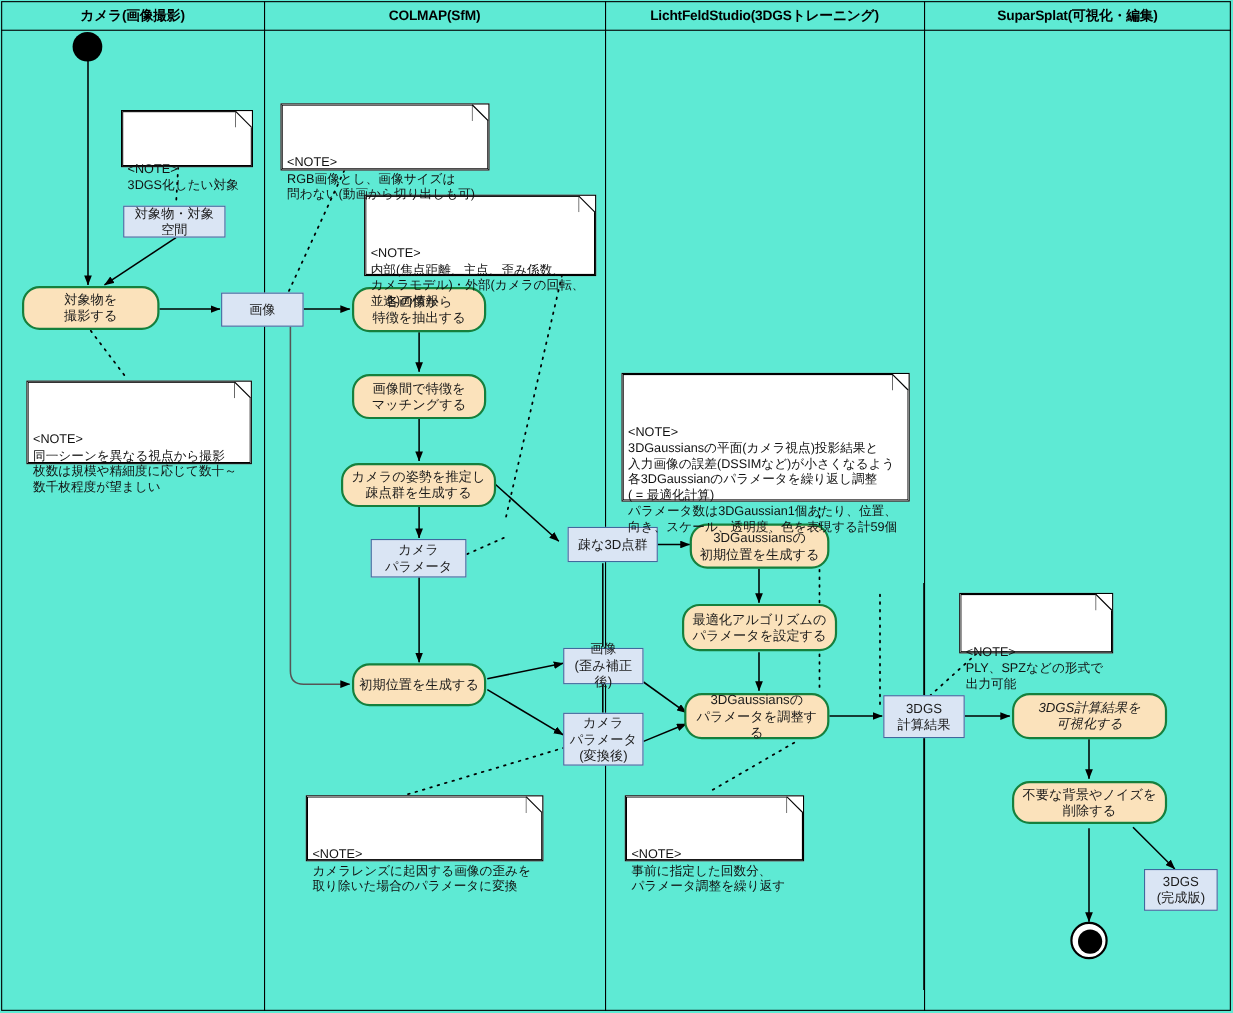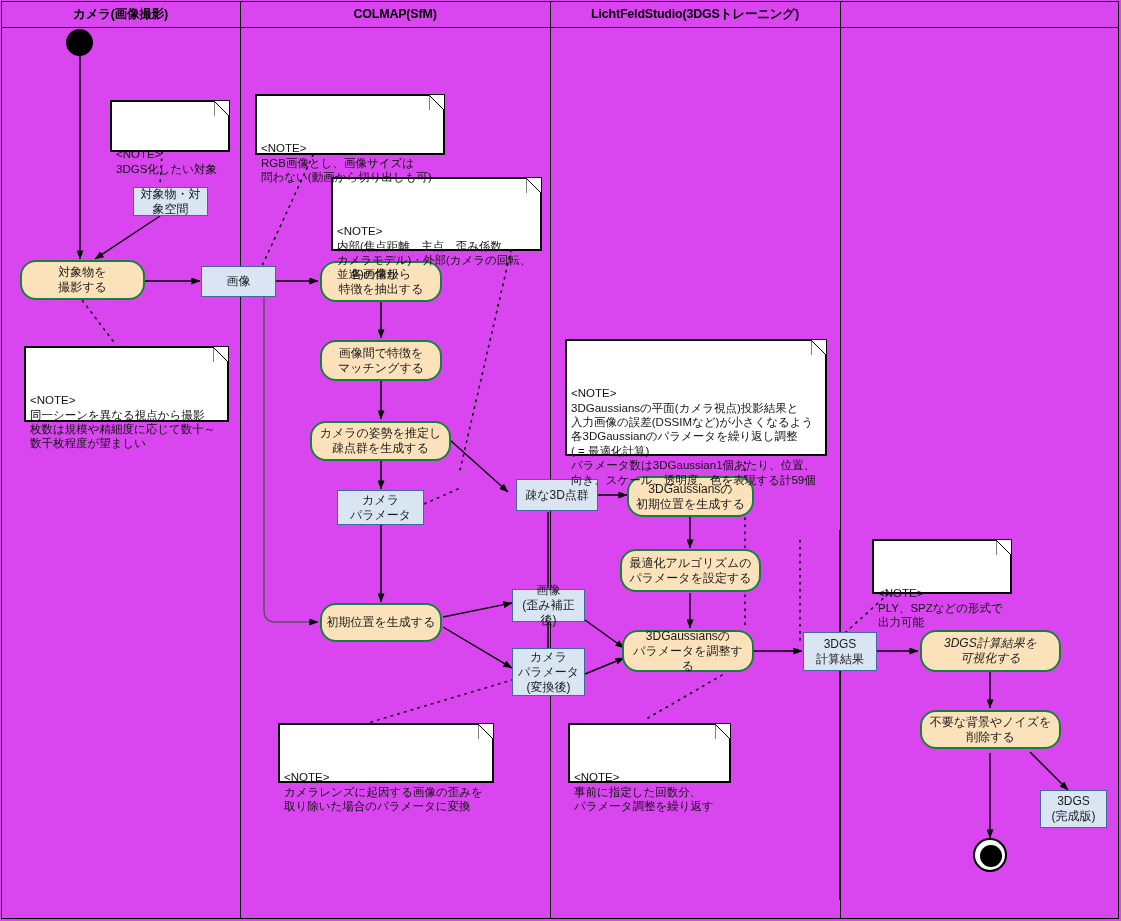--- a/index.html
+++ b/index.html
@@ -7,21 +7,21 @@
     padding: 0;
     background: #ffffff;
   }
   body {
     font-family: "Liberation Sans", "DejaVu Sans", sans-serif;
   }
   #canvas {
     position: relative;
     width: 1121px;
     height: 921px;
-    background: #d946ef;
+    background: #5eead4;
     overflow: hidden;
   }
   
   .lane-frame {
     position: absolute;
     left: 1px;
     top: 1px;
     width: 1118px;
     height: 918px;
     border: 1px solid #000;
@@ -224,31 +224,32 @@
 
   <div class="lane-frame"></div>
   <div class="lane-header-rule"></div>
   <div class="lane-divider" style="left:240px;"></div>
   <div class="lane-divider" style="left:550px;"></div>
   <div class="lane-divider" style="left:840px;"></div>
 
   <div class="lane-title" style="left:1px;   width:239px;">カメラ(画像撮影)</div>
   <div class="lane-title" style="left:240px; width:310px;">COLMAP(SfM)</div>
   <div class="lane-title" style="left:550px; width:290px;">LichtFeldStudio(3DGSトレーニング)</div>
+  <div class="lane-title" style="left:840px; width:279px;">SuparSplat(可視化・編集)</div>
 
   <div class="start-node" style="left:66px; top:29px; width:27px; height:27px;"></div>
 
   <div class="end-outer" style="left:973px; top:838px; width:34px; height:34px;">
     <div class="end-inner" style="left:5px; top:5px; width:22px; height:22px;"></div>
   </div>
 
   <div class="node activity" style="left:20px; top:260px; width:125px; height:40px;">対象物を
 撮影する</div>
 
-  <div class="node object" style="left:112px; top:187px; width:75px; height:29px;margin-left:21px;">対象物・対象空間</div>
+  <div class="node object" style="left:112px; top:187px; width:93px; height:29px;">対象物・対象空間</div>
 
   <div class="node object" style="left:201px; top:266px; width:75px; height:31px;">画像</div>
 
   <div class="node activity" style="left:320px; top:261px; width:122px; height:41px;">各画像から
 特徴を抽出する</div>
 
   <div class="node activity" style="left:310px; top:421px; width:141px; height:40px;">カメラの姿勢を推定し
 疎点群を生成する</div>
 
   <div class="node activity" style="left:320px; top:340px; width:122px; height:41px;">画像間で特徴を

